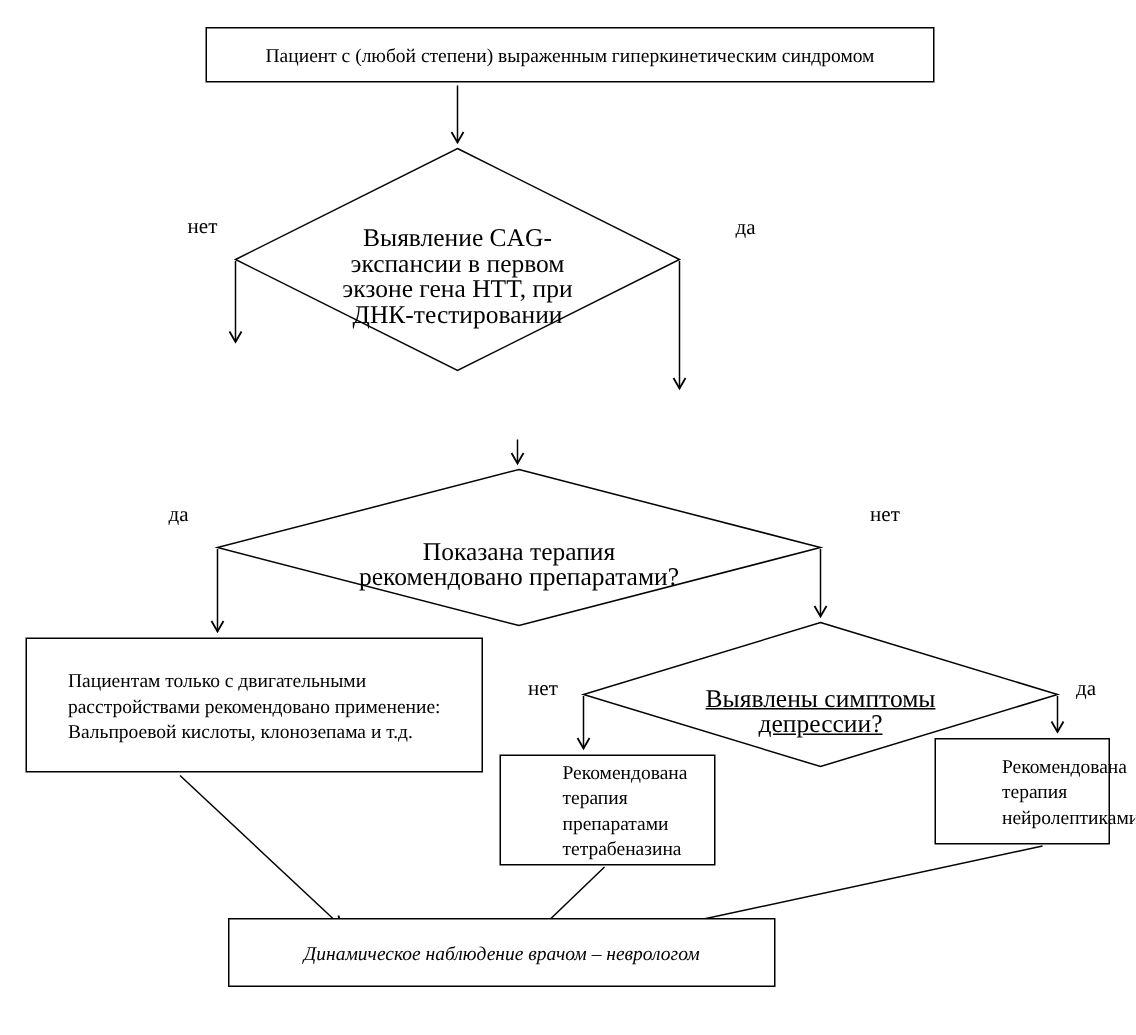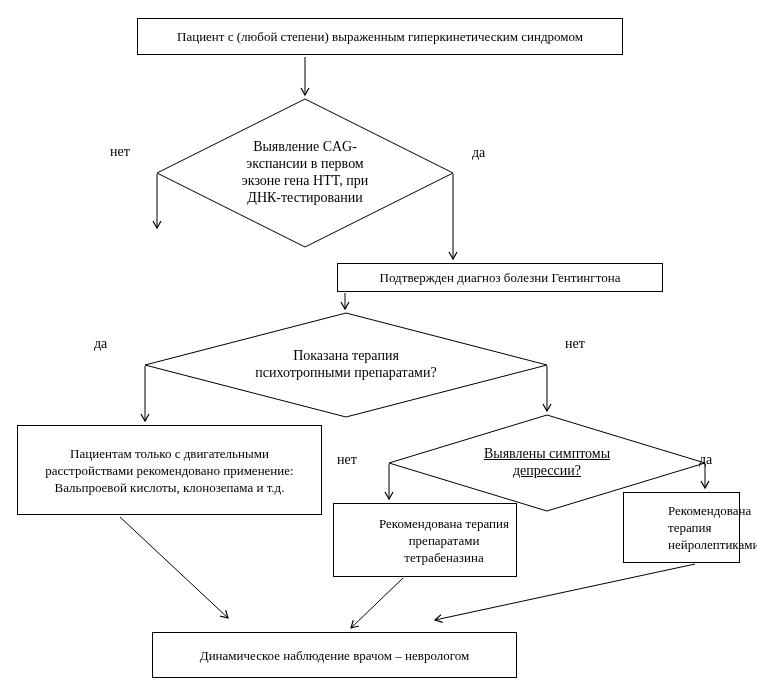--- a/index.html
+++ b/index.html
@@ -3,29 +3,29 @@
 <meta charset="utf-8">
 <style>
   html,body{margin:0;padding:0;background:#fff;}
   #canvas{
     position:relative;width:757px;height:690px;background:#fff;
     font-family:"Liberation Serif","DejaVu Serif",serif;color:#000;overflow:hidden;
   }
   #edges{position:absolute;left:0;top:0;width:757px;height:690px;}
   .node{
     position:absolute;box-sizing:border-box;border:1px solid #000;background:#fff;
-    display:flex;align-items:center;justify-content:center;text-align:center;
+    display:flex;align-items:center;justify-content:center;
     font-size:13px;line-height:17px;white-space:pre-line;padding:1px 3px;
   }
   .diamond-text{
     position:absolute;box-sizing:border-box;display:flex;align-items:center;justify-content:center;
-    text-align:center;font-size:14px;line-height:17px;white-space:pre-line;background:transparent;
+    text-align:center;font-size:17px;line-height:17px;white-space:pre-line;background:transparent;margin-top:12px;
   }
   .edge-label{
-    position:absolute;width:50px;font-size:14px;line-height:18px;background:transparent;
+    position:absolute;width:50px;text-align:center;font-size:14px;line-height:18px;background:transparent;
   }
   .left-align{justify-content:flex-start;text-align:left;padding-left:8px;}
 </style>
 </head>
 <body>
 
 <div id="canvas">
 
   <svg id="edges" width="757" height="690" viewBox="0 0 757 690" xmlns="http://www.w3.org/2000/svg">
     <defs>
@@ -49,56 +49,53 @@
     <line x1="120" y1="517" x2="228" y2="618" stroke="#000" stroke-width="1" marker-end="url(#arrowhead)"></line>
     <line x1="403" y1="578" x2="351" y2="628" stroke="#000" stroke-width="1" marker-end="url(#arrowhead)"></line>
     <line x1="695" y1="564" x2="435" y2="620" stroke="#000" stroke-width="1" marker-end="url(#arrowhead)"></line>
   </svg>
 
   <div class="node" style="left:137px;top:18px;width:486px;height:37px;">
     <span>Пациент с (любой степени) выраженным гиперкинетическим синдромом</span>
   </div>
 
 
-  <div class="node" style="left:337px;top:263px;width:326px;height:29px;">
-    <span>Подтвержден диагноз болезни Гентингтона</span>
-  </div>
 
   <div class="node" style="left:17px;top:425px;width:305px;height:90px;">
     <span>Пациентам только с двигательными
 расстройствами рекомендовано применение:
 Вальпроевой кислоты, клонозепама и т.д.</span>
   </div>
 
-  <div class="node" style="left:333px;top:503px;width:184px;height:74px;padding-left:41px;">
+  <div class="node" style="left:333px;top:503px;width:144px;height:74px;padding-left:41px;">
     <span>Рекомендована терапия
 препаратами
 тетрабеназина</span>
   </div>
 
   <div class="node left-align" style="left:623px;top:492px;width:117px;height:71px;padding-left:44px;">
     <span>Рекомендована
 терапия
 нейролептиками</span>
   </div>
 
-  <div class="node" style="left:152px;top:632px;width:365px;height:46px;">
+  <div class="node" style="left:152px;top:612px;width:365px;height:46px;font-style:italic;">
     <span>Динамическое наблюдение врачом – неврологом</span>
   </div>
 
   <div class="diamond-text" style="left:215px;top:138px;width:180px;height:68px;">
     <span>Выявление CAG-
 экспансии в первом
 экзоне гена HTT, при
 ДНК-тестировании</span>
   </div>
 
   <div class="diamond-text" style="left:231px;top:347px;width:230px;height:34px;">
     <span>Показана терапия
-психотропными препаратами?</span>
+рекомендовано препаратами?</span>
   </div>
 
   <div class="diamond-text" style="left:457px;top:445px;width:180px;height:34px;text-decoration:underline;">
     <span>Выявлены симптомы
 депрессии?</span>
   </div>
 
   <div class="edge-label" style="left:110px;top:143px;">нет</div>
   <div class="edge-label" style="left:472px;top:144px;">да</div>
   <div class="edge-label" style="left:94px;top:335px;">да</div>

